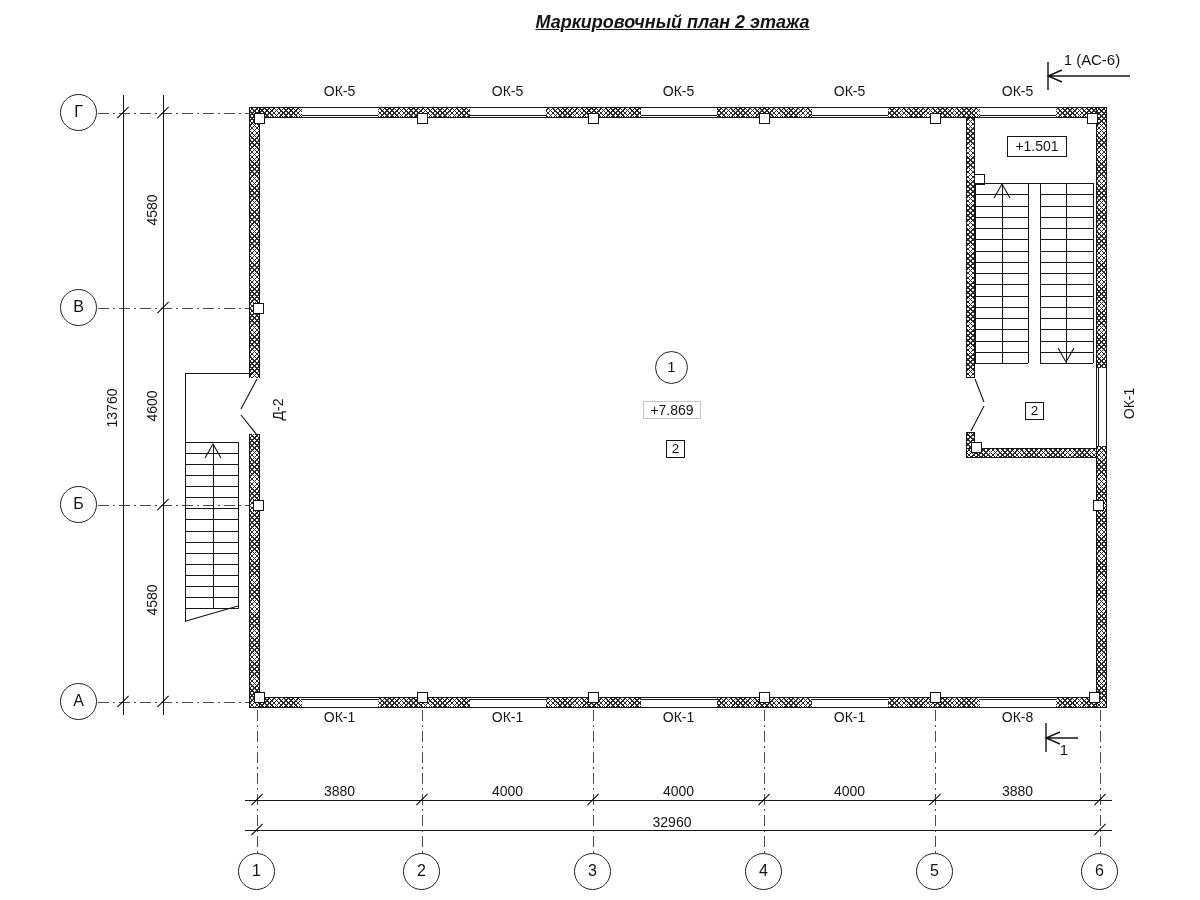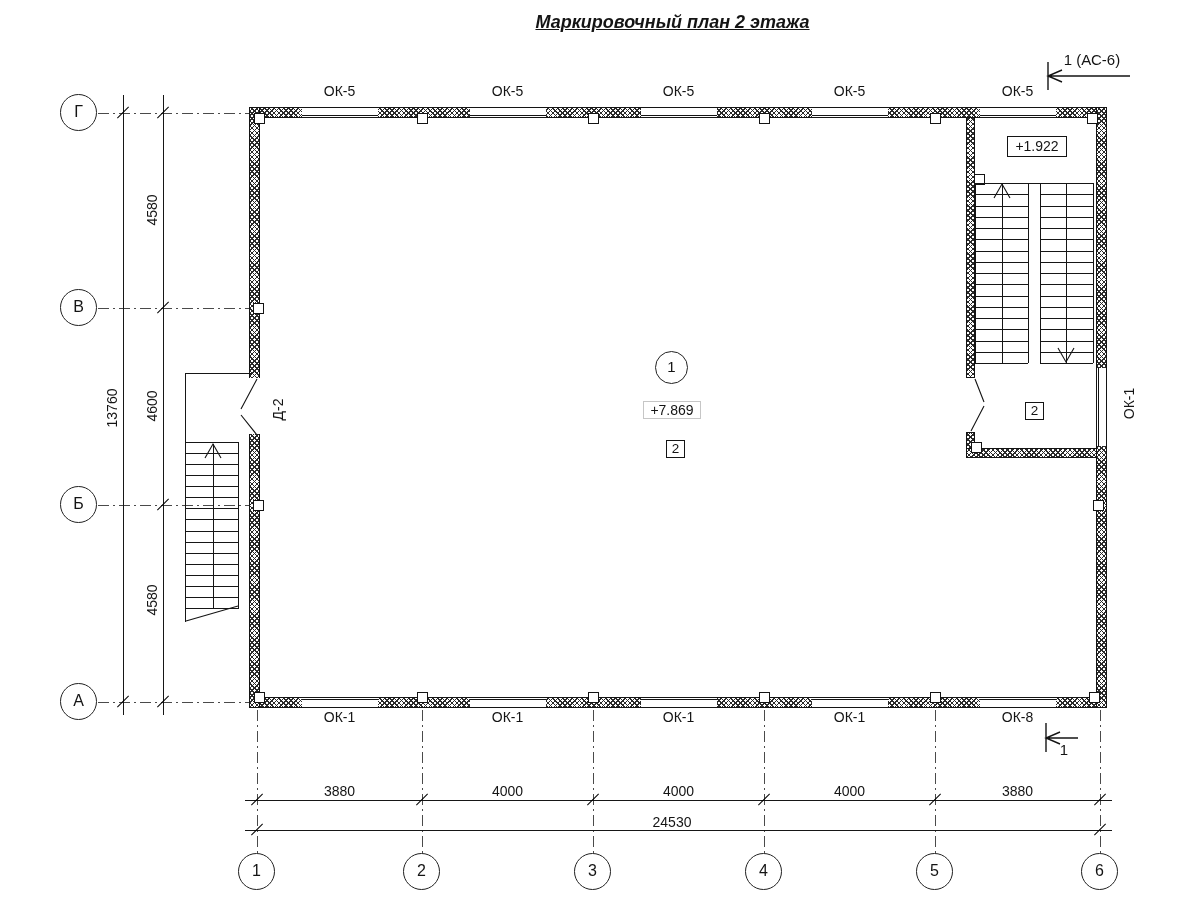--- a/index.html
+++ b/index.html
@@ -36,21 +36,21 @@
 
   <div class="title" style="left:400px;top:12px;width:545px;height:24px;">Маркировочный план 2 этажа</div>
 
   <div class="t" style="left:1046px;top:52px;width:92px;font-size:15px;">1 (АС-6)</div>
   <div class="t" style="left:1054px;top:742px;width:20px;font-size:15px;">1</div>
 
   <div class="circ" style="left:655px;top:351px;width:33px;height:33px;line-height:30px;font-size:15px;">1</div>
   <div class="elev t" style="left:643px;top:401px;width:58px;height:18px;line-height:16px;">+7.869</div>
   <div class="bx t" style="left:666px;top:440px;width:19px;height:18px;line-height:16px;font-size:13.5px;">2</div>
 
-  <div class="bx t" style="left:1007px;top:136px;width:60px;height:21px;line-height:19px;">+1.922</div>
+  <div class="bx t" style="left:1007px;top:136px;width:60px;height:21px;line-height:19px;">+1.501</div>
   <div class="bx t" style="left:1025px;top:402px;width:19px;height:18px;line-height:16px;font-size:13.5px;">2</div>
 
   <div class="t vt" style="left:247px;top:402px;width:60px;height:15px;">Д-2</div>
 
   <div class="t vt" style="left:1098px;top:396px;width:60px;height:15px;">ОК-1</div>
 
   <div class="axh" style="left: 98px; top: 113px; width: 151px; height: 1px;"></div>
     <div class="axh" style="left: 98px; top: 308px; width: 151px; height: 1px;"></div>
     <div class="axh" style="left: 98px; top: 505px; width: 151px; height: 1px;"></div>
     <div class="axh" style="left: 98px; top: 702px; width: 151px; height: 1px;"></div>
@@ -80,21 +80,21 @@
     <div class="tick" style="left: 1092px; top: 829px; width: 16px; height: 0px;"></div>
     <div class="t vt" style="left: 122px; top: 202px; width: 60px; height: 16px;">4580</div>
     <div class="t vt" style="left: 122px; top: 398px; width: 60px; height: 16px;">4600</div>
     <div class="t vt" style="left: 122px; top: 592px; width: 60px; height: 16px;">4580</div>
     <div class="t vt" style="left: 72px; top: 400px; width: 80px; height: 16px;">13760</div>
     <div class="t" style="left: 309.5px; top: 783px; width: 60px; height: 16px;">3880</div>
     <div class="t" style="left: 477.5px; top: 783px; width: 60px; height: 16px;">4000</div>
     <div class="t" style="left: 648.5px; top: 783px; width: 60px; height: 16px;">4000</div>
     <div class="t" style="left: 819.5px; top: 783px; width: 60px; height: 16px;">4000</div>
     <div class="t" style="left: 987.5px; top: 783px; width: 60px; height: 16px;">3880</div>
-    <div class="t" style="left: 642px; top: 814px; width: 60px; height: 16px;">24530</div>
+    <div class="t" style="left: 642px; top: 814px; width: 60px; height: 16px;">32960</div>
     <div class="circ" style="left: 60px; top: 94px; width: 37px; height: 37px;">Г</div>
     <div class="circ" style="left: 60px; top: 289px; width: 37px; height: 37px;">В</div>
     <div class="circ" style="left: 60px; top: 486px; width: 37px; height: 37px;">Б</div>
     <div class="circ" style="left: 60px; top: 683px; width: 37px; height: 37px;">А</div>
     <div class="circ" style="left: 238px; top: 853px; width: 37px; height: 37px;">1</div>
     <div class="circ" style="left: 403px; top: 853px; width: 37px; height: 37px;">2</div>
     <div class="circ" style="left: 574px; top: 853px; width: 37px; height: 37px;">3</div>
     <div class="circ" style="left: 745px; top: 853px; width: 37px; height: 37px;">4</div>
     <div class="circ" style="left: 916px; top: 853px; width: 37px; height: 37px;">5</div>
     <div class="circ" style="left: 1081px; top: 853px; width: 37px; height: 37px;">6</div>

